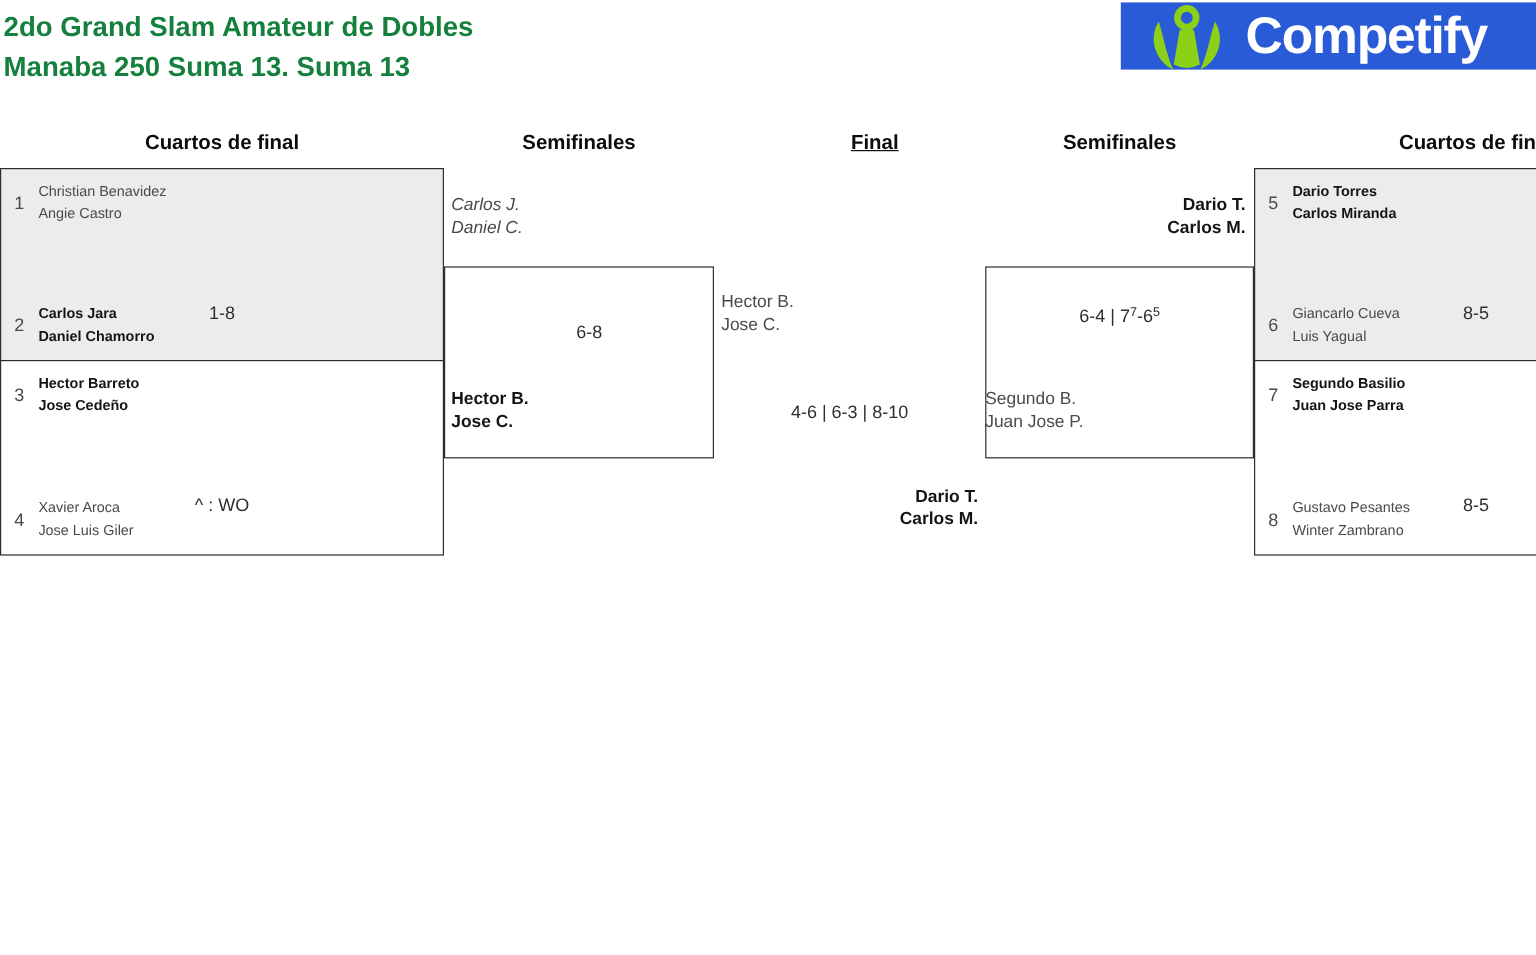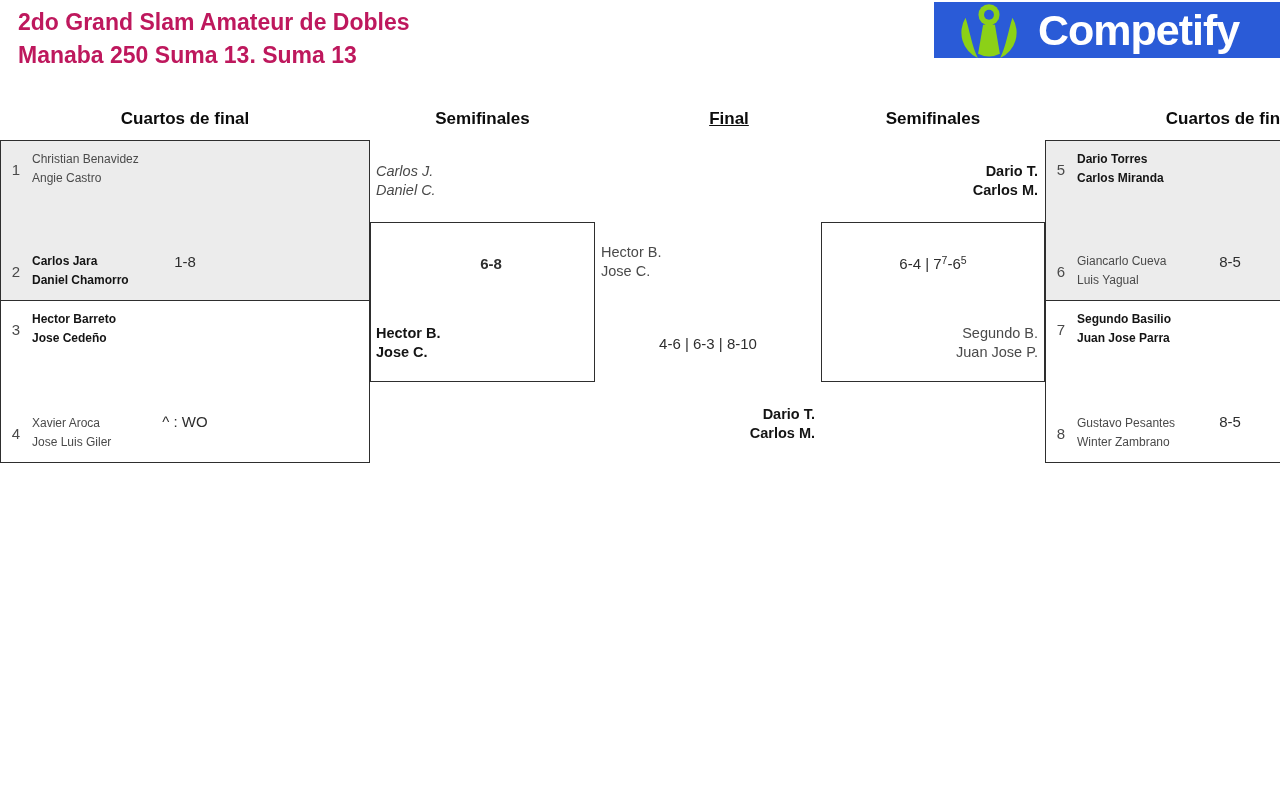--- a/index.html
+++ b/index.html
@@ -2,22 +2,22 @@
 <html><head>
 <meta charset="utf-8">
 <style>
   html,body{margin:0;padding:0;background:#fff;}
   .container{
     position:relative;width:1280px;height:796px;overflow:hidden;background:#ffffff;
     font-family:"Liberation Sans",sans-serif;
   }
   
   .page-title{
-    position:absolute;left:18px;top:6px;
-    font-size:23px;font-weight:700;color:#be185d;line-height:33px;
+    position:absolute;left:3px;top:6px;
+    font-size:23px;font-weight:700;color:#15803d;line-height:33px;
   }
   .logo{
     position:absolute;left:934px;top:2px;width:346px;height:56px;
     background:#2A5BD7;display:flex;align-items:center;gap:16px;
     padding-left:22px;box-sizing:border-box;
   }
   .logo-icon{width:66px;height:66px;flex:0 0 auto;}
   .logo-text{color:#fff;font-size:43px;font-weight:700;letter-spacing:-1px;}
   
   .round-header{
@@ -46,28 +46,28 @@
   .team.bottom{bottom:10px;}
   .seed{font-size:15px;color:#4a4a4a;min-width:14px;text-align:center;}
   .names{font-size:12px;line-height:19px;color:#4a4a4a;}
   .winner .names, .flabel.winner{font-weight:700;color:#141414;}
   .score{position:absolute;left:0;width:100%;text-align:center;font-size:15px;color:#2e2e2e;margin-top:39px;}
   .match .score{top:73px;}
   
   .flabel{position:absolute;font-size:14.5px;line-height:19px;color:#4a4a4a;}
   .fscore{position:absolute;text-align:center;font-size:15px;color:#2e2e2e;}
   .sfl-t1{left:376px;top:162px;font-style:italic;}
-  .sfl-score{left:370px;width:242px;top:255px;font-weight:bold;}
+  .sfl-score{left:370px;width:242px;top:269px;}
   .sfl-t2{left:376px;top:324px;}
   .fin-t1{left:601px;top:243px;}
   .fin-score{left:595px;width:226px;top:335px;}
   .fin-t2{left:595px;width:220px;top:405px;text-align:right;}
   .sfr-t1{left:821px;width:217px;top:162px;text-align:right;}
   .sfr-score{left:821px;width:224px;top:255px;}
-  .sfr-t2{left:821px;width:217px;top:324px;text-align:right;}
+  .sfr-t2{left:821px;width:217px;top:324px;text-align:left;}
   .ss{font-size:10.5px;position:relative;top:-5px;}
 </style>
 </head>
 <body>
 
 <div class="container">
 
   <div class="page-title">
     <div>2do Grand Slam Amateur de Dobles</div>
     <div>Manaba 250 Suma 13. Suma 13</div>

